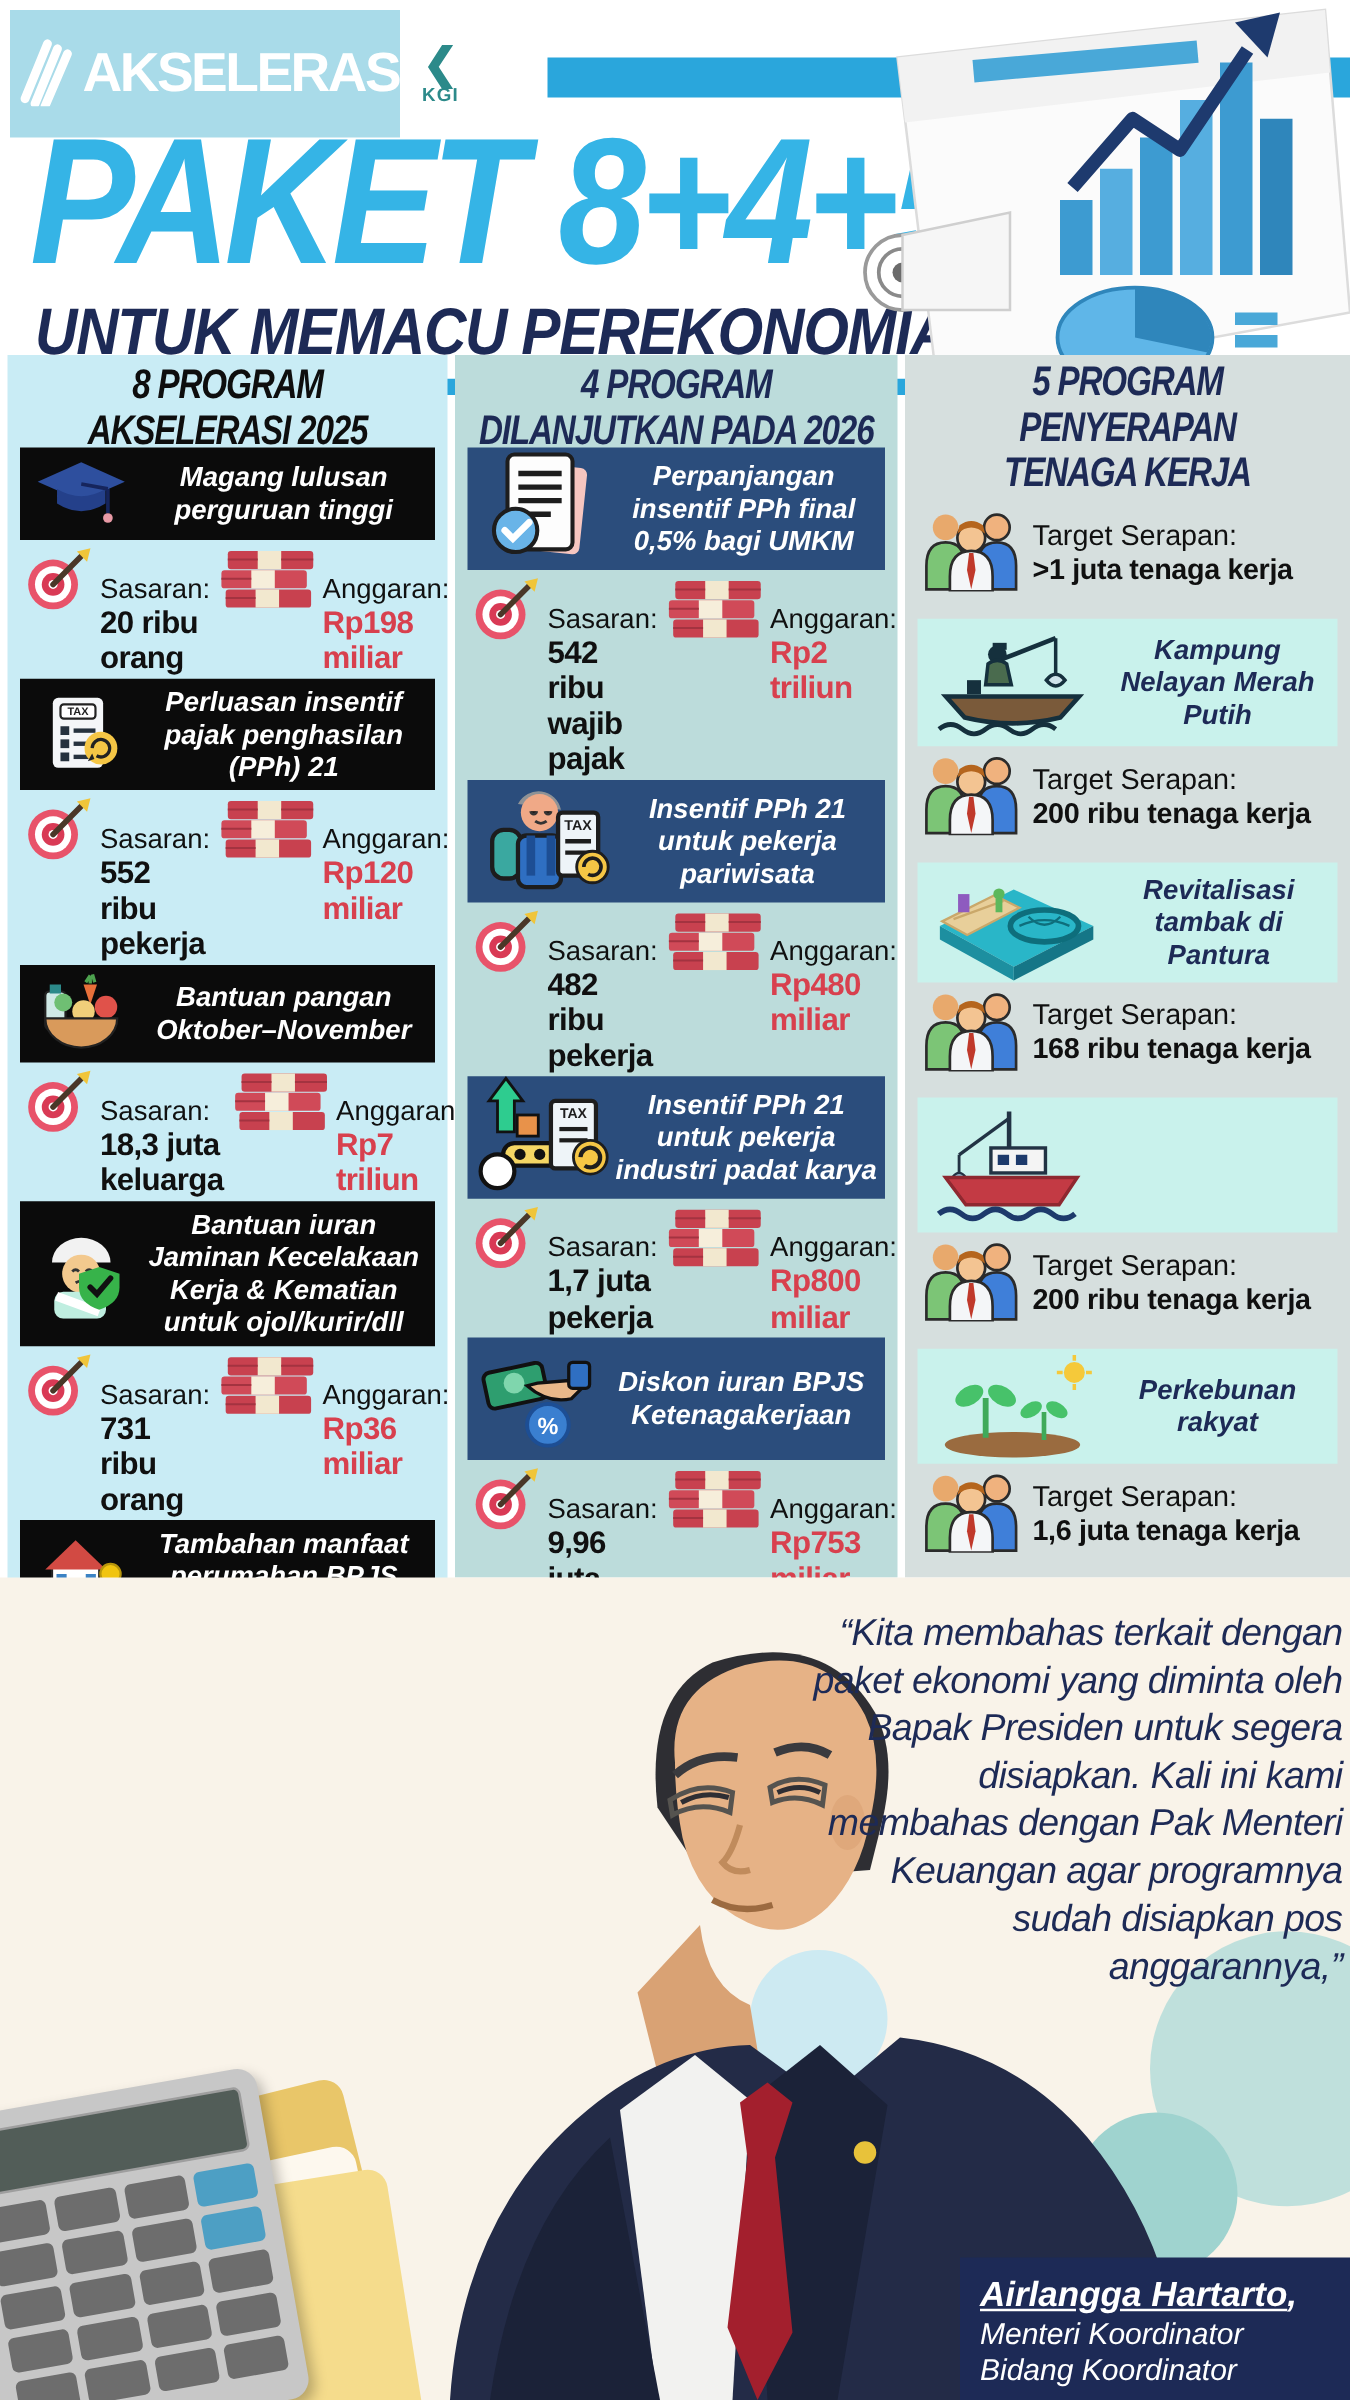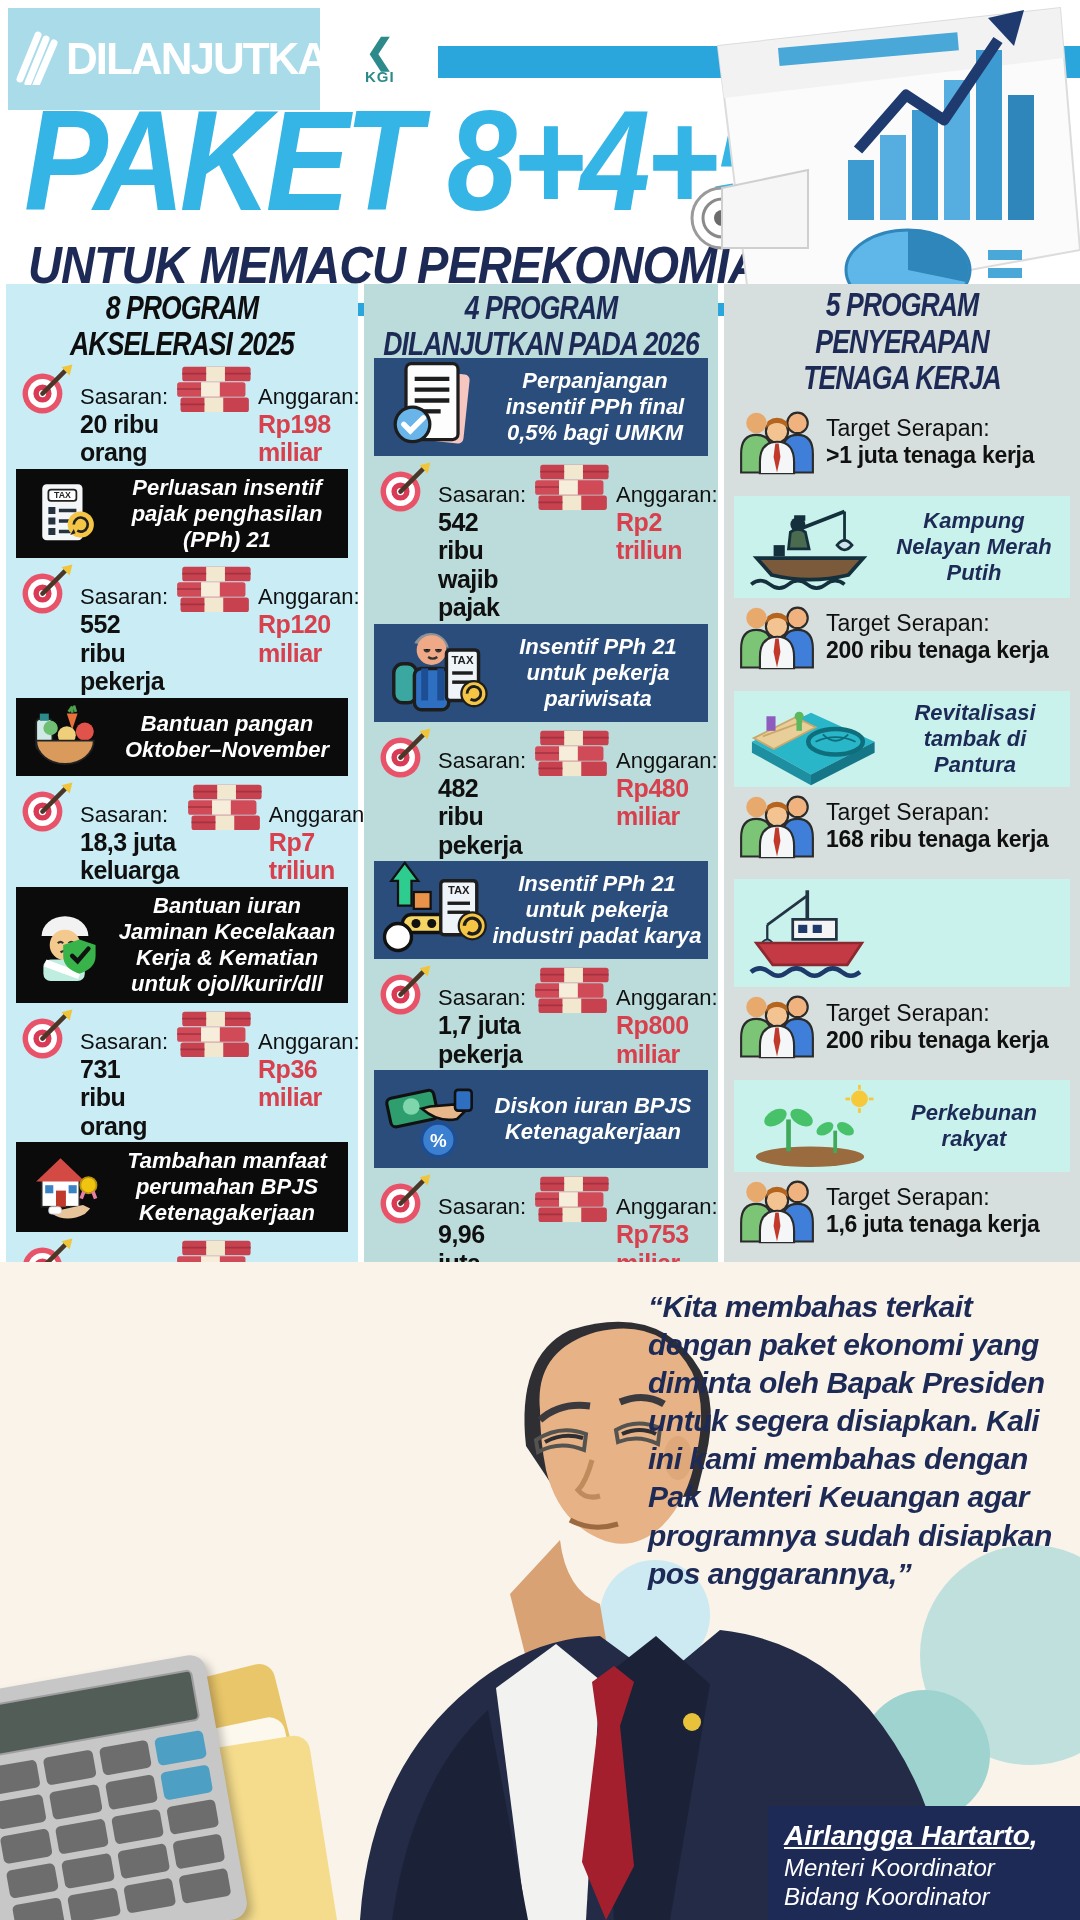--- a/index.html
+++ b/index.html
@@ -50,22 +50,22 @@
   .picon svg{width:82px;height:70px;}
   .tlabel{font-size:23px;color:#101010;display:block;}
   .tvalue{font-size:23px;font-weight:bold;color:#101010;letter-spacing:-0.3px;display:block;line-height:1.15;}
   
   .bottom{position:absolute;left:0;top:1262px;width:1080px;height:658px;background:#f9f3e9;}
   .circ{position:absolute;border-radius:50%;}
   .circ1{left:920px;top:1545px;width:220px;height:220px;background:#bfe0dc;}
   .circ2{left:860px;top:1690px;width:130px;height:130px;background:#9fd3cf;}
   .circ3{left:600px;top:1560px;width:110px;height:110px;background:#cdeaf2;}
   .photo{position:absolute;left:240px;top:1290px;width:720px;height:630px;z-index:3;}
-  .quote{position:absolute;left:648px;top:1288px;width:426px;color:#1d2a56;font-weight:bold;font-style:italic;
-         font-size:30px;line-height:1.27;text-align:left;z-index:5;letter-spacing:-0.5px;}
+  .quote{position:absolute;left:648px;top:1288px;width:426px;color:#1d2a56;font-weight:normal;font-style:italic;
+         font-size:30px;line-height:1.27;text-align:right;z-index:5;letter-spacing:-0.5px;}
   .attr-box{position:absolute;right:0;top:1806px;width:312px;background:#1d2a56;color:#ffffff;
             padding:14px 16px;box-sizing:border-box;z-index:6;}
   .attr-author{font-size:28px;font-weight:bold;font-style:italic;}
   .attr-author u{text-decoration:underline;}
   .attr-role{font-size:24px;font-style:italic;line-height:1.2;margin-top:2px;}
   .folder{position:absolute;border-radius:16px;z-index:2;}
   .folder1{left:-50px;top:1700px;width:360px;height:280px;background:#e9c669;transform:rotate(-14deg);}
   .folder2{left:-30px;top:1760px;width:360px;height:260px;background:#f5dc8c;transform:rotate(-9deg);}
   .folder-paper{left:-10px;top:1745px;width:320px;height:240px;background:#fdf8ee;transform:rotate(-12deg);}
   .calculator{position:absolute;left:-18px;top:1672px;width:246px;height:268px;background:#c7c7c7;border-radius:16px;
@@ -116,21 +116,21 @@
 
 <div class="page">
 
   <div>
     <div class="brand-box">
       <span class="brand-mark">
         <svg viewBox="0 0 44 56">
           <path d="M6 50 L24 6 M14 54 L32 10 M22 56 L40 14" stroke="#ffffff" stroke-width="7" stroke-linecap="round" fill="none"></path>
         </svg>
       </span>
-      <span class="brand-text">DILANJUTKAN</span>
+      <span class="brand-text">AKSELERASI</span>
       <span class="kgi-badge">
         <span class="kgi-chev">❮</span>
         <span class="kgi-text">KGI</span>
       </span>
     </div>
     <div class="top-bar"></div>
     <h1 class="main-title">PAKET 8+4+5</h1>
     <h2 class="sub-title">UNTUK MEMACU PEREKONOMIAN</h2>
     <div class="title-underline"></div>
     <svg class="chart-illustration" viewBox="0 0 422 330">
@@ -158,20 +158,32 @@
           <rect x="330" y="268" width="34" height="10"></rect>
           <rect x="330" y="286" width="34" height="10"></rect>
       </g>
     </svg>
   </div>
 
   <div class="col col1">
     <div class="col-title">8 PROGRAM AKSELERASI 2025</div>
 
     <div class="prog">
+      <div class="banner c1">
+        <span class="bicon">
+          <svg viewBox="0 0 80 64" width="78" height="62">
+            <polygon points="40,6 76,22 40,38 4,22" fill="#2e4f9e"></polygon>
+            <path d="M20 28 v12 q20 13 40 0 v-12 q-20 12 -40 0 z" fill="#24408a"></path>
+            <line x1="40" y1="24" x2="62" y2="28" stroke="#16255c" stroke-width="3"></line>
+            <line x1="62" y1="28" x2="62" y2="48" stroke="#16255c" stroke-width="3"></line>
+            <circle cx="62" cy="52" r="4" fill="#e89aa6"></circle>
+          </svg>
+        </span>
+        <span class="bname">Magang lulusan perguruan tinggi</span>
+      </div>
       <div class="detail">
         <span class="dticon"><svg viewBox="0 0 64 64">
               <use href="#i-target"></use>
             </svg></span>
         <span class="dgroup g1">
           <span class="dlabel">Sasaran:</span>
           <span class="dvalue">20 ribu orang</span>
         </span>
         <span class="dmicon"><svg viewBox="0 0 96 64">
               <use href="#i-money"></use>

